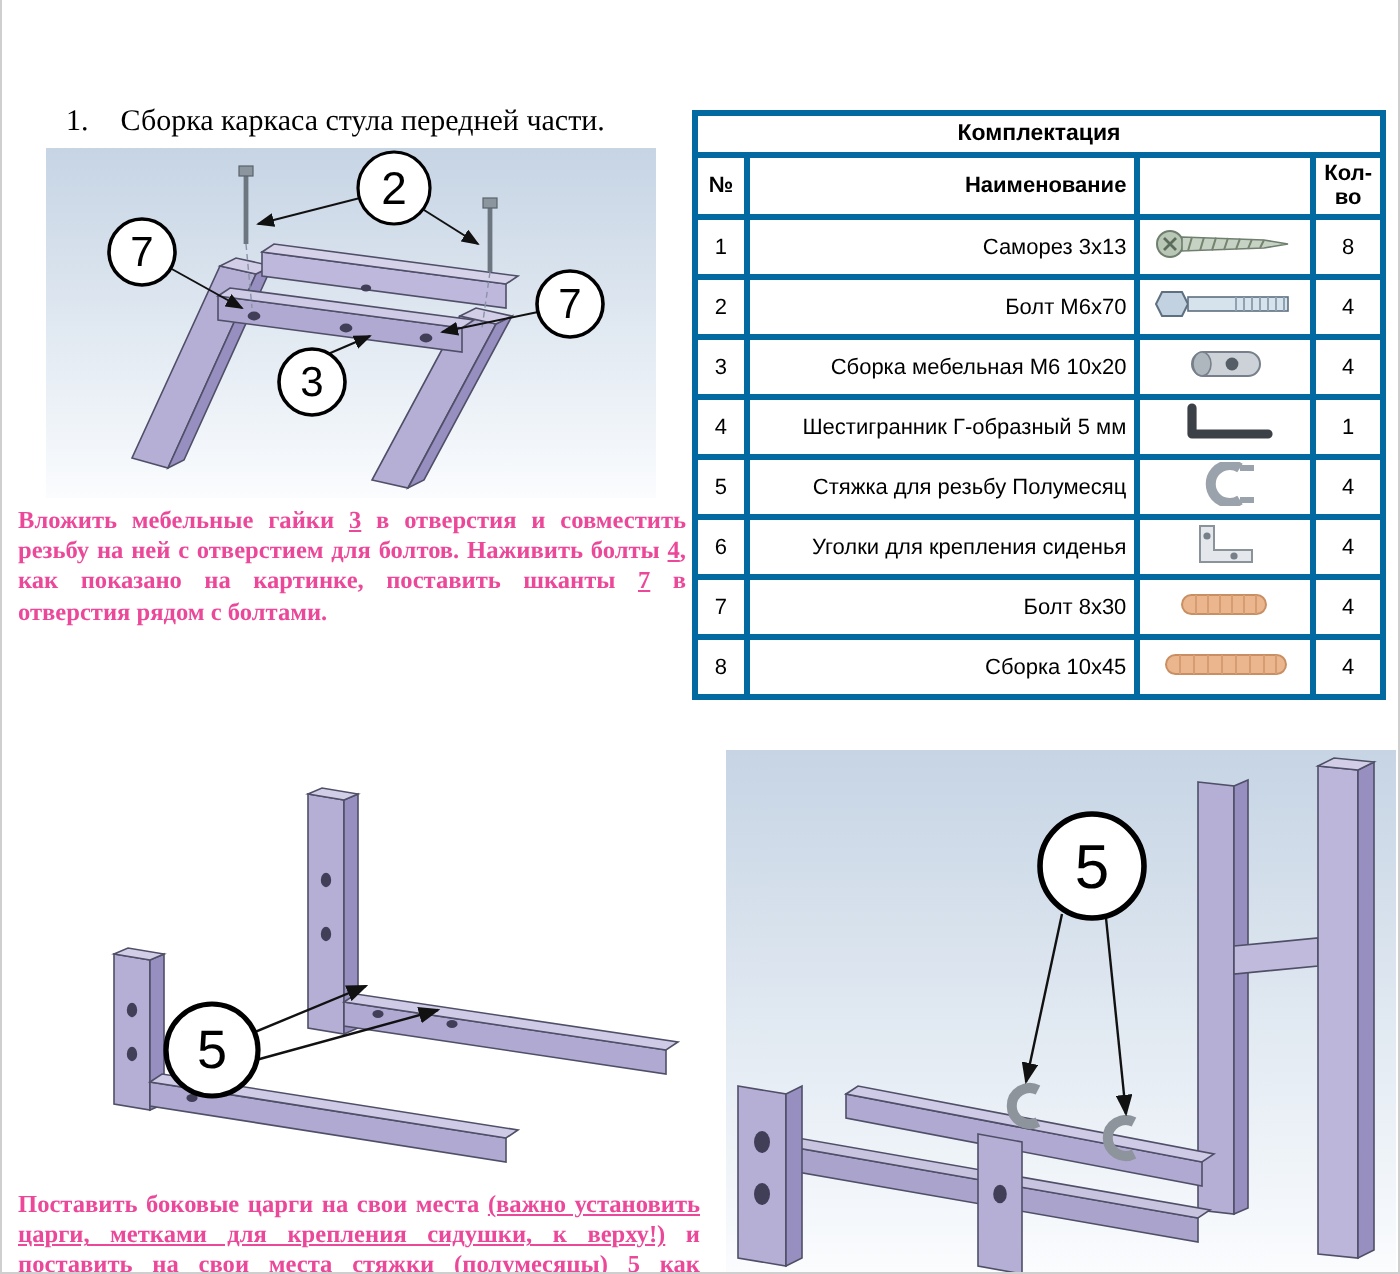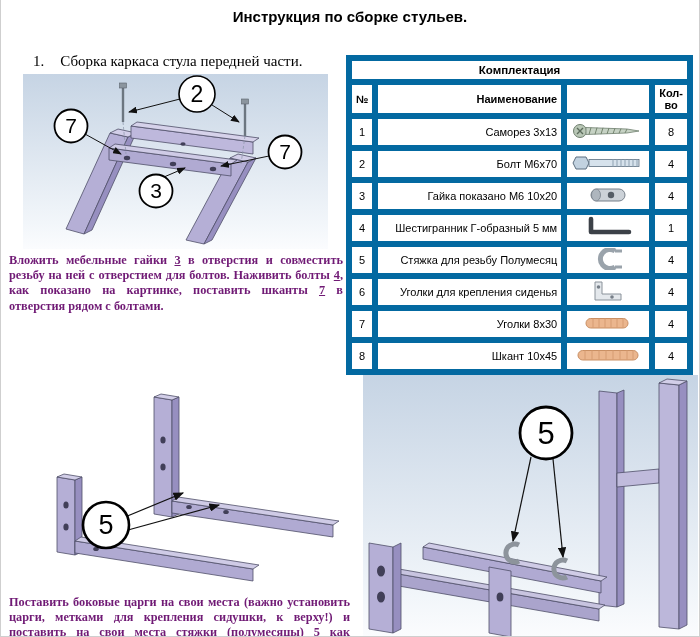--- a/index.html
+++ b/index.html
@@ -17,47 +17,46 @@
     position:absolute; top:53px; left:32px;
     font-family:"Liberation Serif", serif; font-size:15px;
   }
   .step-heading .num { display:inline-block; margin-right:16px; }
   .diagram { position:absolute; }
   .d1 { top:74px;  left:22px;  width:305px; height:175px; }
   .d2 { top:385px; left:20px;  width:330px; height:205px; }
   .d3 { top:375px; left:362px; width:335px; height:262px; }
   .instr {
     position:absolute; font-family:"Liberation Serif", serif;
-    font-weight:bold; color:#701a75; font-size:12.3px; line-height:1.24;
+    font-weight:bold; color:#ec4899; font-size:12.3px; line-height:1.24;
     text-align:justify;
   }
   .i1 { top:253px; left:8px; width:334px; }
   .i2 { top:595px; left:8px; width:341px; }
   .instr .ref { text-decoration:underline; }
-  .instr .bu  { }
+  .instr .bu  { text-decoration:underline; }
   table.kit {
     position:absolute; top:55px; left:345px; width:347px;
     border-collapse:collapse; font-size:11px;
   }
-  table.kit td { border:6px solid #0369a1; padding:2px 4px; vertical-align:middle; }
+  table.kit td { border:3px solid #0369a1; padding:2px 4px; vertical-align:middle; }
   table.kit .tbl-title { text-align:center; font-weight:bold; font-size:11.5px; padding:3px; }
   table.kit .th { font-weight:bold; text-align:center; }
   table.kit .cnum  { width:26px; text-align:center; }
   table.kit .cname { width:196px; text-align:right; }
   table.kit .cicon { width:88px; text-align:center; padding:1px 2px; }
   table.kit .cqty  { width:31px; text-align:center; }
   table.kit tr.item { height:30px; }
   svg text { font-family:"Liberation Sans", sans-serif; fill:#000; }
 </style>
 </head>
 <body>
 
 <div class="page">
 
-  <div class="title">Инструкция по сборке стульев.</div>
 
   <div class="step-heading">
     <span class="num">1.</span><span>Сборка каркаса стула передней части.</span>
   </div>
 
   <div class="diagram d1">
     <svg width="305" height="175" viewBox="0 0 305 175">
       <defs>
         <linearGradient id="bg1" x1="0" y1="0" x2="0" y2="1">
           <stop offset="0" stop-color="#c6d4e4"></stop>
@@ -159,21 +158,21 @@
           <polygon points="7,5 17,5 20,11 17,17 7,17 4,11" fill="#c2d2e0" stroke="#5d6f80" stroke-width="1"></polygon>
           <rect x="20" y="7.5" width="50" height="7" fill="#d6e2ec" stroke="#5d6f80" stroke-width="0.8"></rect>
           <path d="M44,7.5 L44,14.5 M48,7.5 L48,14.5 M52,7.5 L52,14.5 M56,7.5 L56,14.5 M60,7.5 L60,14.5 M64,7.5 L64,14.5 M68,7.5 L68,14.5" stroke="#8fa2b2" stroke-width="1" fill="none"></path>
         </svg>
       </td>
       <td class="cqty">4</td>
     </tr>
 
     <tr class="item">
       <td class="cnum">3</td>
-      <td class="cname">Гайка показано М6 10х20</td>
+      <td class="cname">Сборка мебельная М6 10х20</td>
       <td class="cicon">
         <svg width="78" height="22" viewBox="0 0 78 22">
           <rect x="22" y="5" width="34" height="12" rx="6" fill="#ccd2d8" stroke="#77808a" stroke-width="1"></rect>
           <ellipse cx="27" cy="11" rx="4.5" ry="6" fill="#aeb6be" stroke="#77808a" stroke-width="0.8"></ellipse>
           <circle cx="42" cy="11" r="3.2" fill="#555d66"></circle>
         </svg>
       </td>
       <td class="cqty">4</td>
     </tr>
 
@@ -208,33 +207,33 @@
           <polygon points="26,2 33,2 33,14 52,14 52,20 26,20" fill="#e4e8ec" stroke="#8a929a" stroke-width="1"></polygon>
           <circle cx="29.5" cy="7" r="1.8" fill="#777f88"></circle>
           <circle cx="43" cy="17" r="1.8" fill="#777f88"></circle>
         </svg>
       </td>
       <td class="cqty">4</td>
     </tr>
 
     <tr class="item">
       <td class="cnum">7</td>
-      <td class="cname">Уголки 8х30</td>
+      <td class="cname">Болт 8х30</td>
       <td class="cicon">
         <svg width="78" height="22" viewBox="0 0 78 22">
           <rect x="17" y="6.5" width="42" height="9.5" rx="4.7" fill="#ebb68e" stroke="#c98f63" stroke-width="1"></rect>
           <path d="M24,6.5 L24,16 M30,6.5 L30,16 M36,6.5 L36,16 M42,6.5 L42,16 M48,6.5 L48,16 M54,6.5 L54,16" stroke="#d69c72" stroke-width="1" fill="none"></path>
         </svg>
       </td>
       <td class="cqty">4</td>
     </tr>
 
     <tr class="item">
       <td class="cnum">8</td>
-      <td class="cname">Шкант 10х45</td>
+      <td class="cname">Сборка 10х45</td>
       <td class="cicon">
         <svg width="78" height="22" viewBox="0 0 78 22">
           <rect x="9" y="6.5" width="60" height="9.5" rx="4.7" fill="#ebb68e" stroke="#c98f63" stroke-width="1"></rect>
           <path d="M16,6.5 L16,16 M23,6.5 L23,16 M30,6.5 L30,16 M37,6.5 L37,16 M44,6.5 L44,16 M51,6.5 L51,16 M58,6.5 L58,16 M64,6.5 L64,16" stroke="#d69c72" stroke-width="1" fill="none"></path>
         </svg>
       </td>
       <td class="cqty">4</td>
     </tr>
   </tbody>
     </table>

